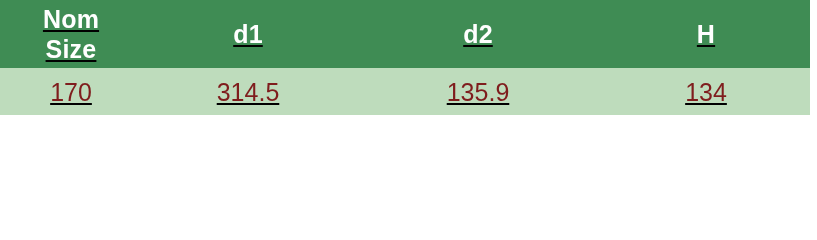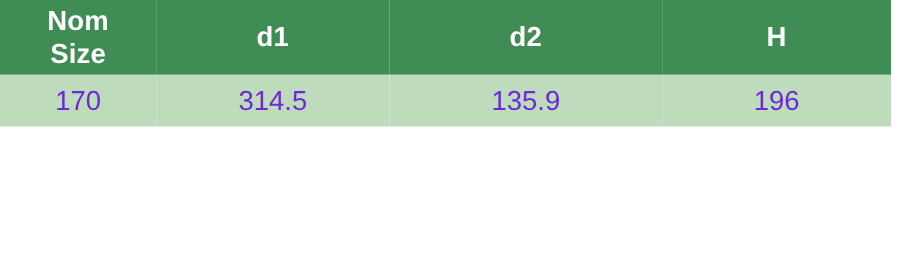--- a/index.html
+++ b/index.html
@@ -12,20 +12,21 @@
     height: 116px;
     overflow: hidden;
     font-family: "Liberation Sans", sans-serif;
   }
 
   #spec-table {
     width: 810px;
     height: 115px;
     border-collapse: collapse;
     table-layout: fixed;
+    text-decoration: underline;
   }
 
   #spec-table thead tr {
     height: 68px;
     background: #3F8C54;
   }
 
   #spec-table thead th {
     color: #ffffff;
     font-weight: bold;
@@ -37,21 +38,21 @@
     border: 0;
     letter-spacing: 0.2px;
   }
 
   #spec-table tbody tr {
     height: 47px;
     background: #BEDCBC;
   }
 
   #spec-table tbody td {
-    color: #6d28d9;
+    color: #7f1d1d;
     font-weight: normal;
     font-size: 25px;
     line-height: 30px;
     text-align: center;
     vertical-align: middle;
     padding: 0;
     border: 0;
   }
 
   
@@ -100,17 +101,17 @@
       <td>
         <span>170</span>
       </td>
       <td>
         <span>314.5</span>
       </td>
       <td>
         <span>135.9</span>
       </td>
       <td>
-        <span>196</span>
+        <span>134</span>
       </td>
     </tr>
   </tbody>
 </table>
 
 </body></html>

